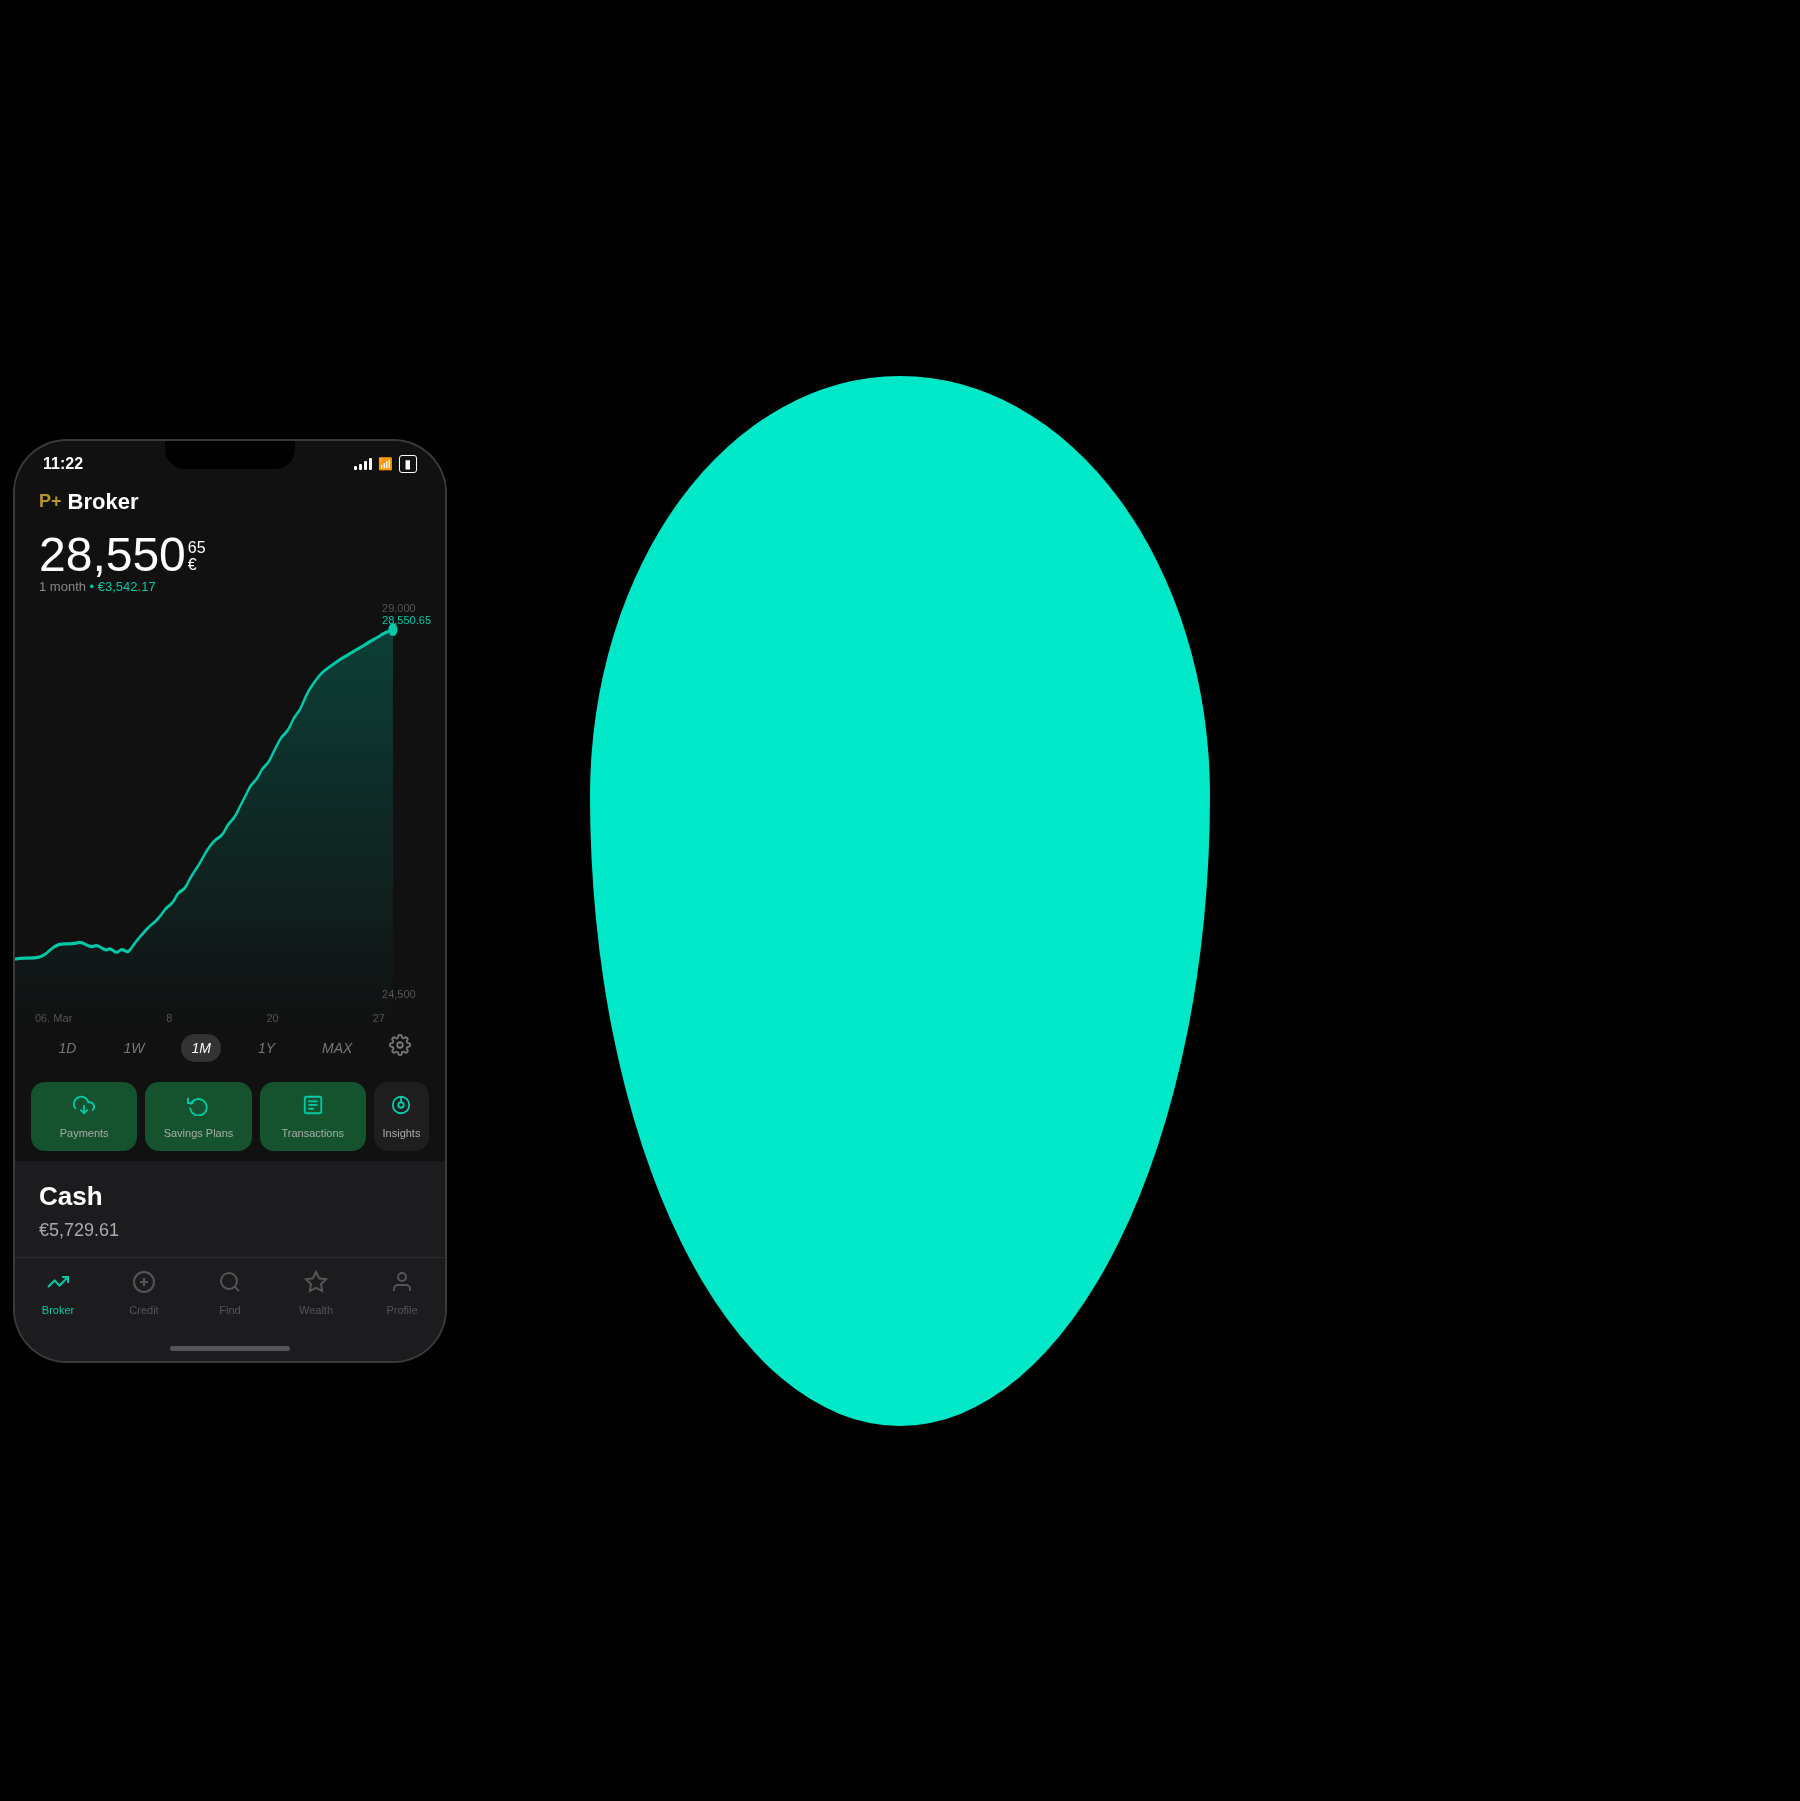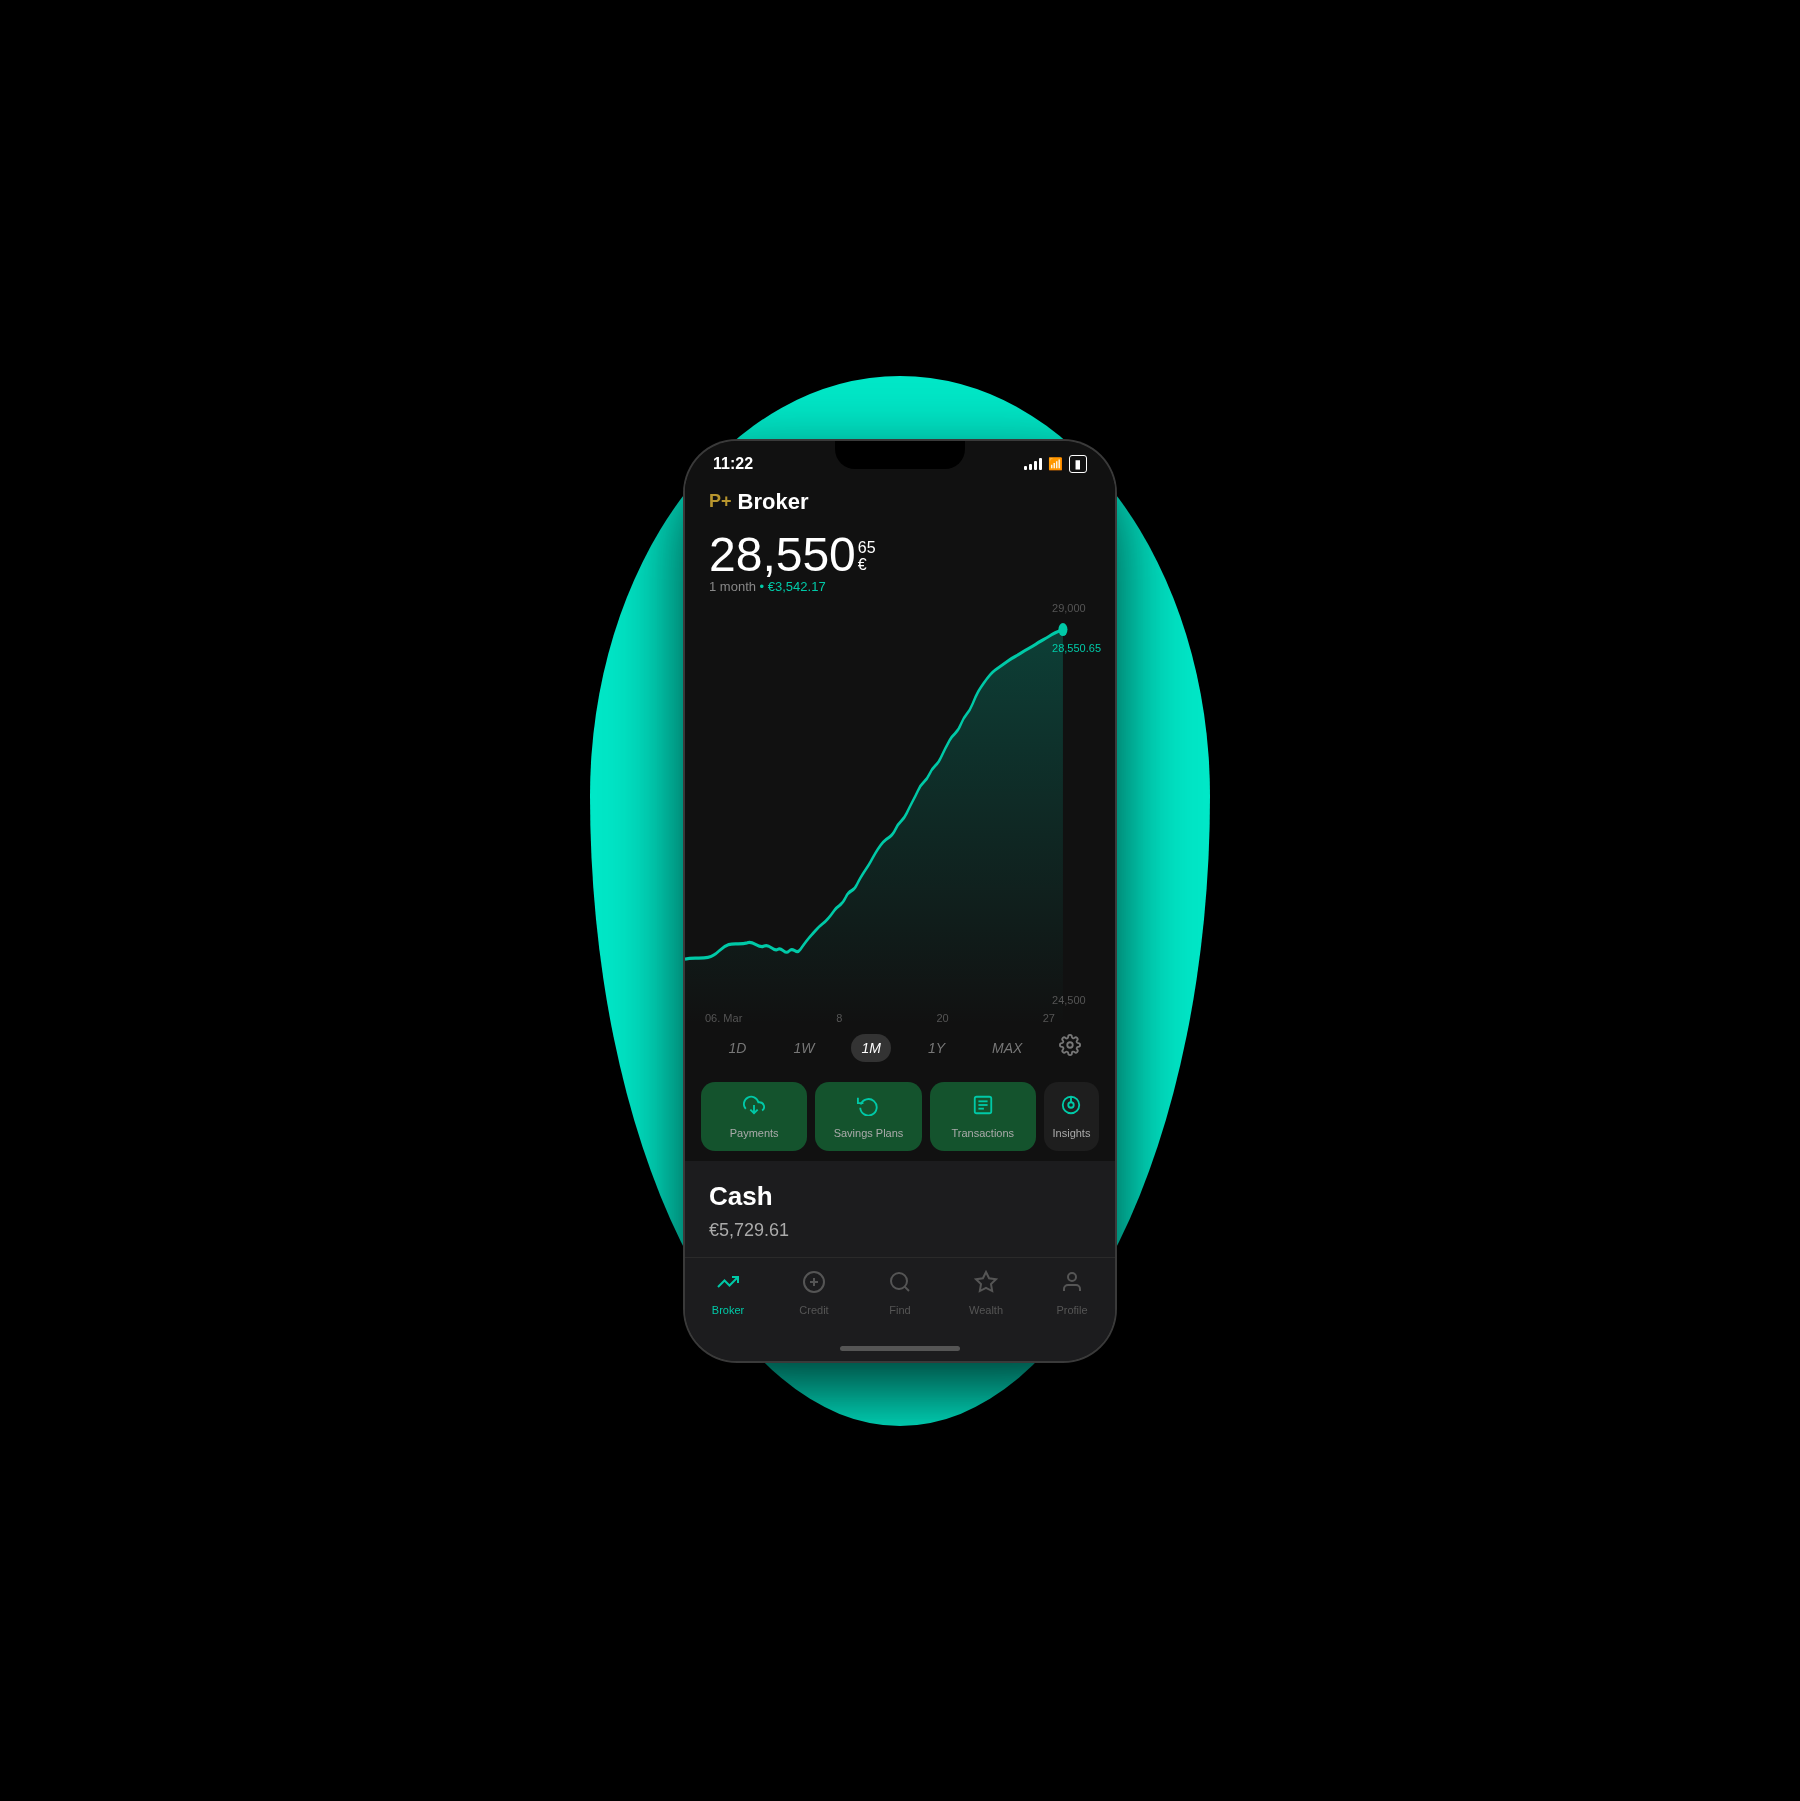--- a/index.html
+++ b/index.html
@@ -15,21 +15,20 @@
       overflow: hidden;
     }
 
     .outer-bg {
       width: 1800px;
       height: 1482px;
       background: #000;
       position: relative;
       display: flex;
       align-items: center;
-      justify-content: center;
     }
 
     .teal-blob {
       position: absolute;
       width: 620px;
       height: 1050px;
       background: #00e8c8;
       border-radius: 50% 50% 50% 50% / 40% 40% 60% 60%;
       top: 50%;
       left: 50%;
@@ -176,26 +175,25 @@
       position: relative;
       background: #111;
       padding: 0 0 0 0;
       min-height: 280px;
     }
 
     .chart-labels-right {
       position: absolute;
       right: 14px;
       top: 0;
-      bottom: 18px;
+      bottom: 24px;
       display: flex;
       flex-direction: column;
       justify-content: space-between;
       z-index: 2;
-      gap: 28px;
     }
 
     .chart-label {
       color: #555;
       font-size: 11px;
     }
 
     .chart-label-current {
       color: #00c9a7;
       font-size: 11px;

